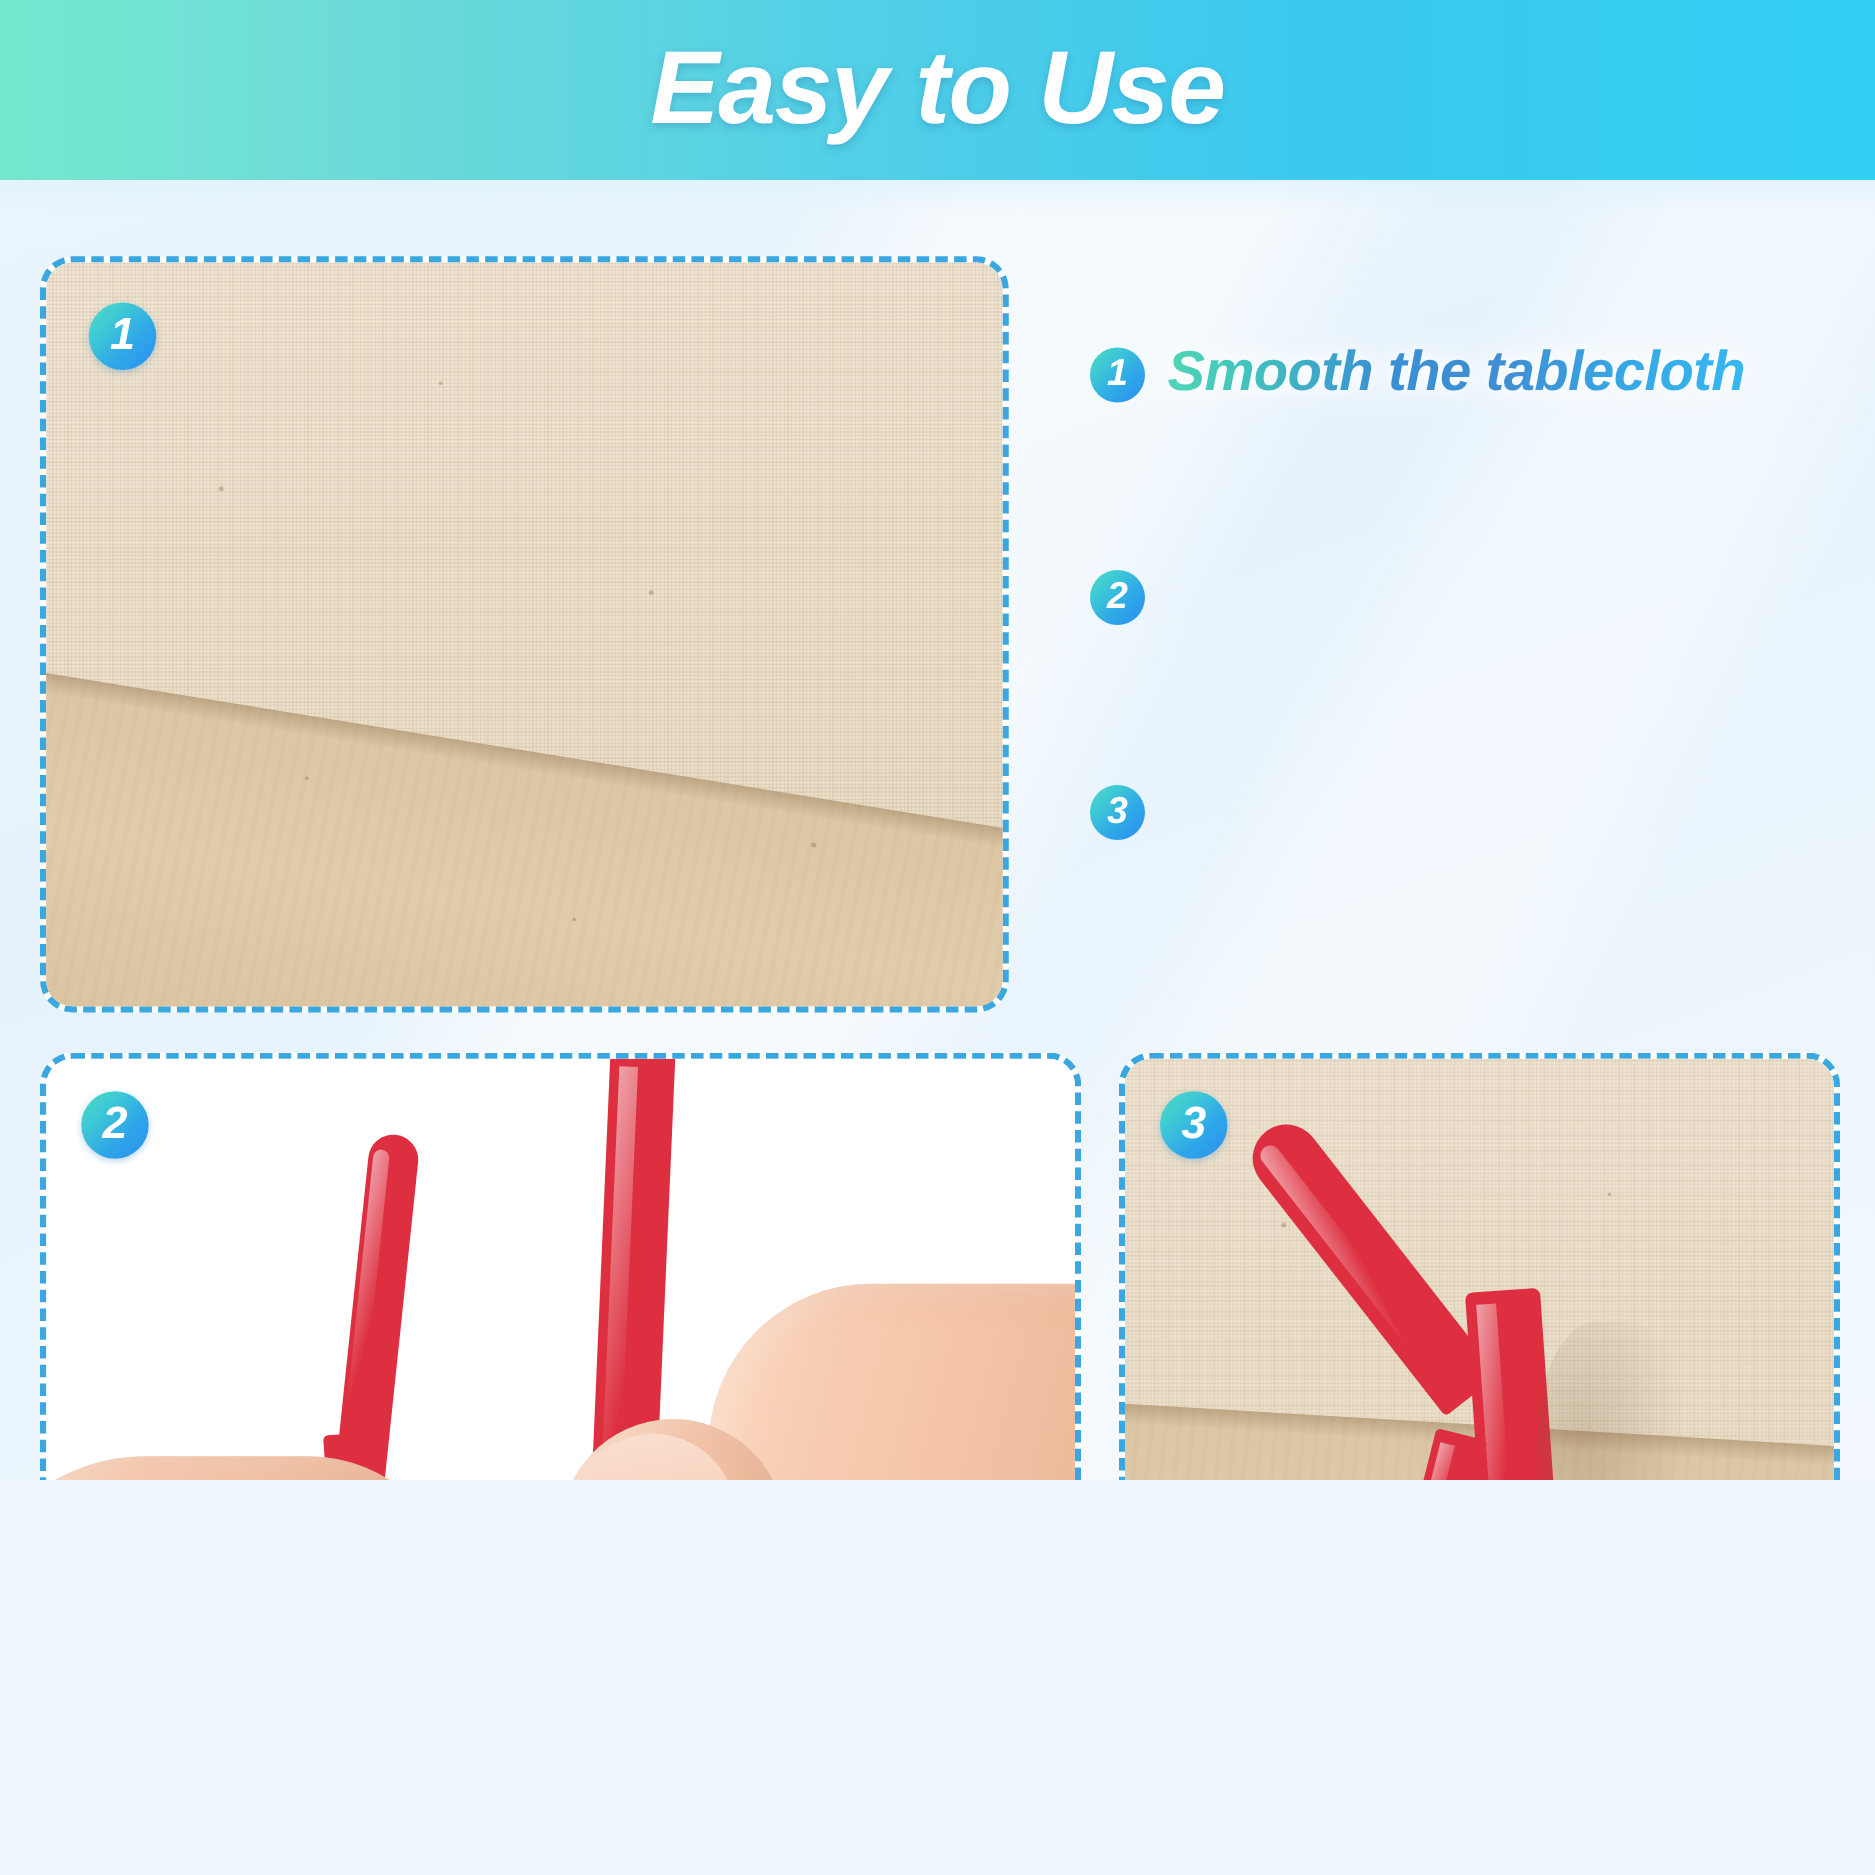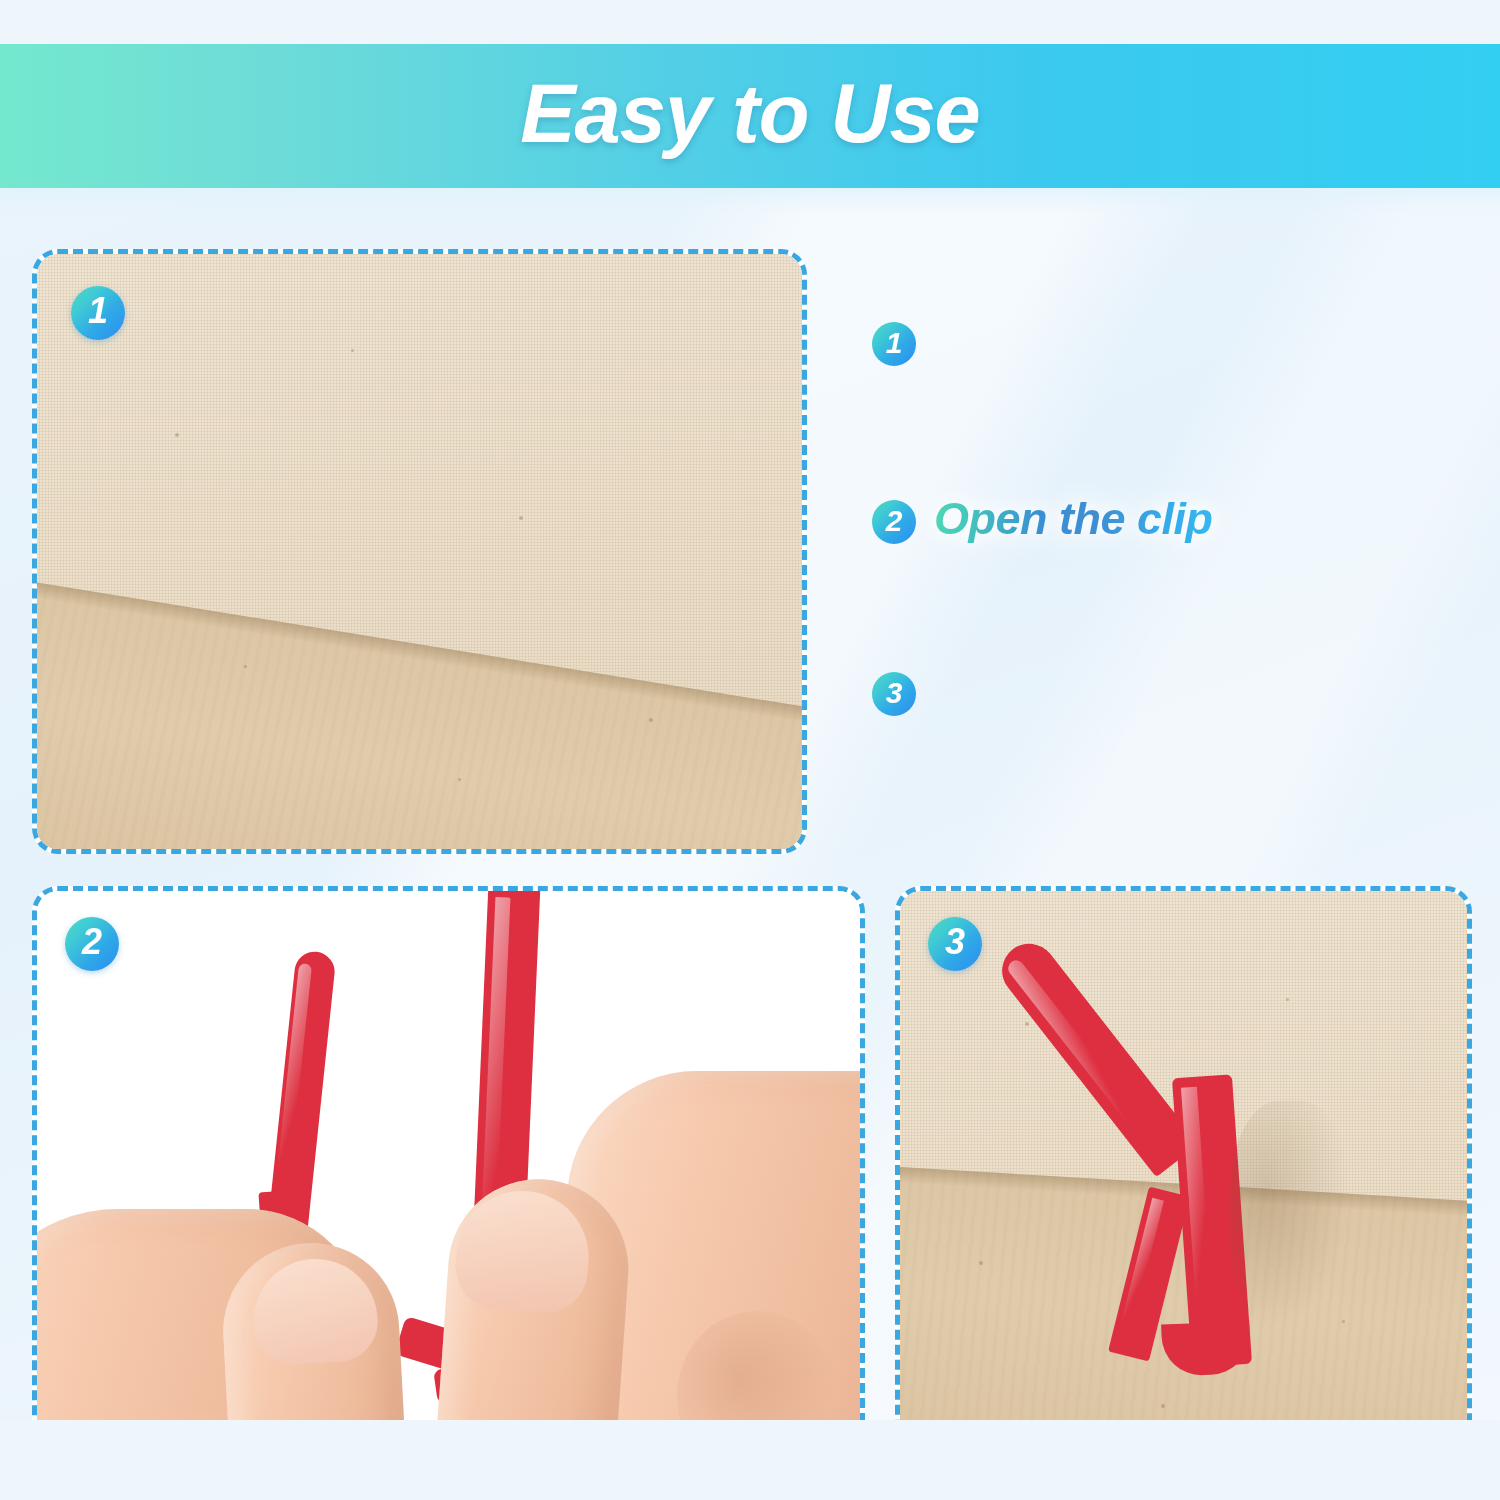--- a/index.html
+++ b/index.html
@@ -9,27 +9,26 @@
   body {
     font-family: "Liberation Sans", sans-serif;
     background:#eef6fc;
     overflow:hidden;
     position:relative;
   }
 
   
   #page {
     position:absolute; inset:0;
-    width:1500px; height:1376px;
+    width:1500px; height:1184px;
     background:
       linear-gradient(118deg, rgba(255,255,255,0) 34%, rgba(255,255,255,.55) 40%, rgba(255,255,255,.55) 52%, rgba(255,255,255,0) 58%),
       linear-gradient(118deg, rgba(255,255,255,0) 62%, rgba(255,255,255,.40) 67%, rgba(255,255,255,.40) 75%, rgba(255,255,255,0) 80%),
       linear-gradient(160deg, #eaf4fb 0%, #e6f2fb 45%, #f2f8fd 100%);
     overflow:hidden;
-    margin-top:44px;
   }
 
   
   #header {
     position:absolute; left:0; top:0;
     width:1500px; height:144px;
     background:linear-gradient(90deg,#74e8ce 0%,#6ddcd8 18%,#52cfe6 45%,#3bc9ef 70%,#33cff2 100%);
     display:flex; align-items:center; justify-content:center;
   }
   #header-title {
@@ -260,27 +259,27 @@
       <span>3</span>
     </div>
   </div>
 
   <div id="steps">
 
     <div class="step-row" id="step-row-1">
       <div class="step-badge">
         <span>1</span>
       </div>
+      <div class="step-text">Smooth the tablecloth</div>
     </div>
 
     <div class="step-row" id="step-row-2">
       <div class="step-badge">
         <span>2</span>
       </div>
-      <div class="step-text"> Open the clip</div>
     </div>
 
     <div class="step-row" id="step-row-3">
       <div class="step-badge">
         <span>3</span>
       </div>
     </div>
 
   </div>
 

